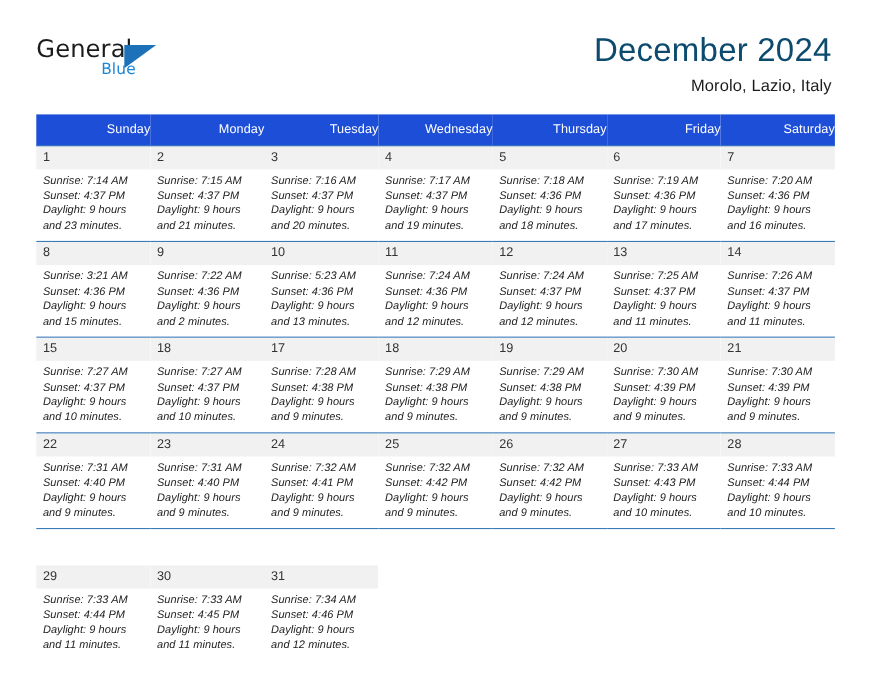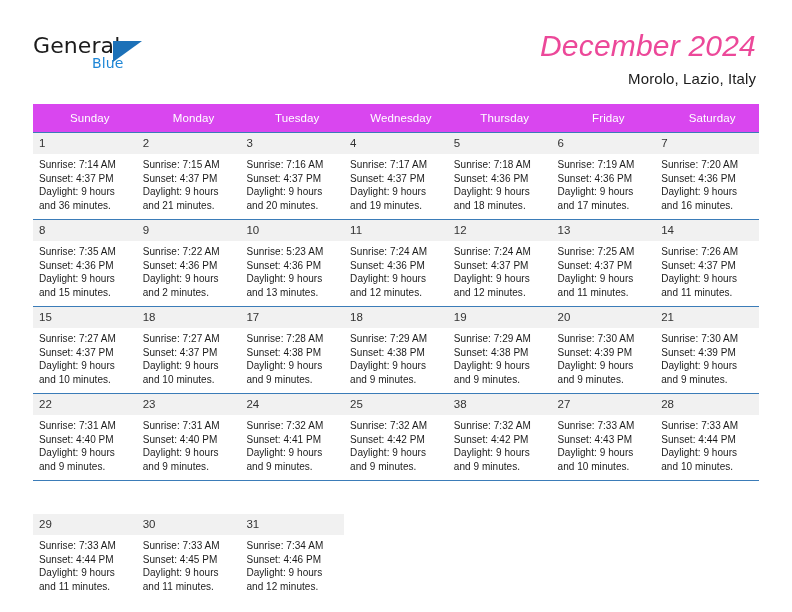--- a/index.html
+++ b/index.html
@@ -67,24 +67,23 @@
   }
   .title-block {
     position: absolute;
     right: 36px;
     top: 28px;
     text-align: right;
   }
   .cal-title {
     font-size: 30px;
     font-weight: 400;
-    color: #ec4899;
+    color: #0c4a6e;
     line-height: 36px;
     letter-spacing: 0.2px;
-    font-style: italic;
   }
   .cal-subtitle {
     font-size: 15px;
     font-weight: 400;
     color: #1b1b1b;
     line-height: 20px;
     margin-top: 5px;
     letter-spacing: 0.1px;
     text-align: right;
   }
@@ -92,25 +91,25 @@
   
   .calendar {
     position: absolute;
     left: 33px;
     top: 104px;
     width: 726px;
     border-collapse: collapse;
     table-layout: fixed;
   }
   .calendar th {
-    background: #d946ef;
+    background: #1d4ed8;
     color: #ffffff;
     font-size: 11.5px;
     font-weight: 400;
-    text-align: center;
+    text-align: right;
     padding: 5px 0 5px 10px;
     height: 18px;
     letter-spacing: 0.1px;
   }
   .calendar td {
     vertical-align: top;
     padding: 0;
     width: 103.71px;
     border-top: 1px solid #3b7cb8;
     background: #ffffff;
@@ -122,20 +121,21 @@
     padding: 4px 0 4px 6px;
     height: 13px;
     line-height: 13px;
   }
   .daynum.empty {
     background: #ffffff;
   }
   .events {
     padding: 4px 4px 8px 6px;
     min-height: 57px;
+    font-style: italic;
   }
   .events div {
     font-size: 10px;
     line-height: 13.6px;
     color: #1b1b1b;
     white-space: nowrap;
     letter-spacing: 0.05px;
   }
   .cell-inner {
     height: 86px;
@@ -179,21 +179,21 @@
     </thead>
     <tbody id="calendar-body">
         <tr class="weekrow">
           <td>
             <div class="cell-inner">
               <div class="daynum">1</div>
               <div class="events">
                 <div>Sunrise: 7:14 AM</div>
                 <div>Sunset: 4:37 PM</div>
                 <div>Daylight: 9 hours</div>
-                <div>and 36 minutes.</div>
+                <div>and 23 minutes.</div>
               </div>
             </div>
           </td>
           <td>
             <div class="cell-inner">
               <div class="daynum">2</div>
               <div class="events">
                 <div>Sunrise: 7:15 AM</div>
                 <div>Sunset: 4:37 PM</div>
                 <div>Daylight: 9 hours</div>
@@ -255,21 +255,21 @@
                 <div>and 16 minutes.</div>
               </div>
             </div>
           </td>
         </tr>
         <tr class="weekrow">
           <td>
             <div class="cell-inner">
               <div class="daynum">8</div>
               <div class="events">
-                <div>Sunrise: 7:35 AM</div>
+                <div>Sunrise: 3:21 AM</div>
                 <div>Sunset: 4:36 PM</div>
                 <div>Daylight: 9 hours</div>
                 <div>and 15 minutes.</div>
               </div>
             </div>
           </td>
           <td>
             <div class="cell-inner">
               <div class="daynum">9</div>
               <div class="events">
@@ -455,21 +455,21 @@
               <div class="events">
                 <div>Sunrise: 7:32 AM</div>
                 <div>Sunset: 4:42 PM</div>
                 <div>Daylight: 9 hours</div>
                 <div>and 9 minutes.</div>
               </div>
             </div>
           </td>
           <td>
             <div class="cell-inner">
-              <div class="daynum">38</div>
+              <div class="daynum">26</div>
               <div class="events">
                 <div>Sunrise: 7:32 AM</div>
                 <div>Sunset: 4:42 PM</div>
                 <div>Daylight: 9 hours</div>
                 <div>and 9 minutes.</div>
               </div>
             </div>
           </td>
           <td>
             <div class="cell-inner">

